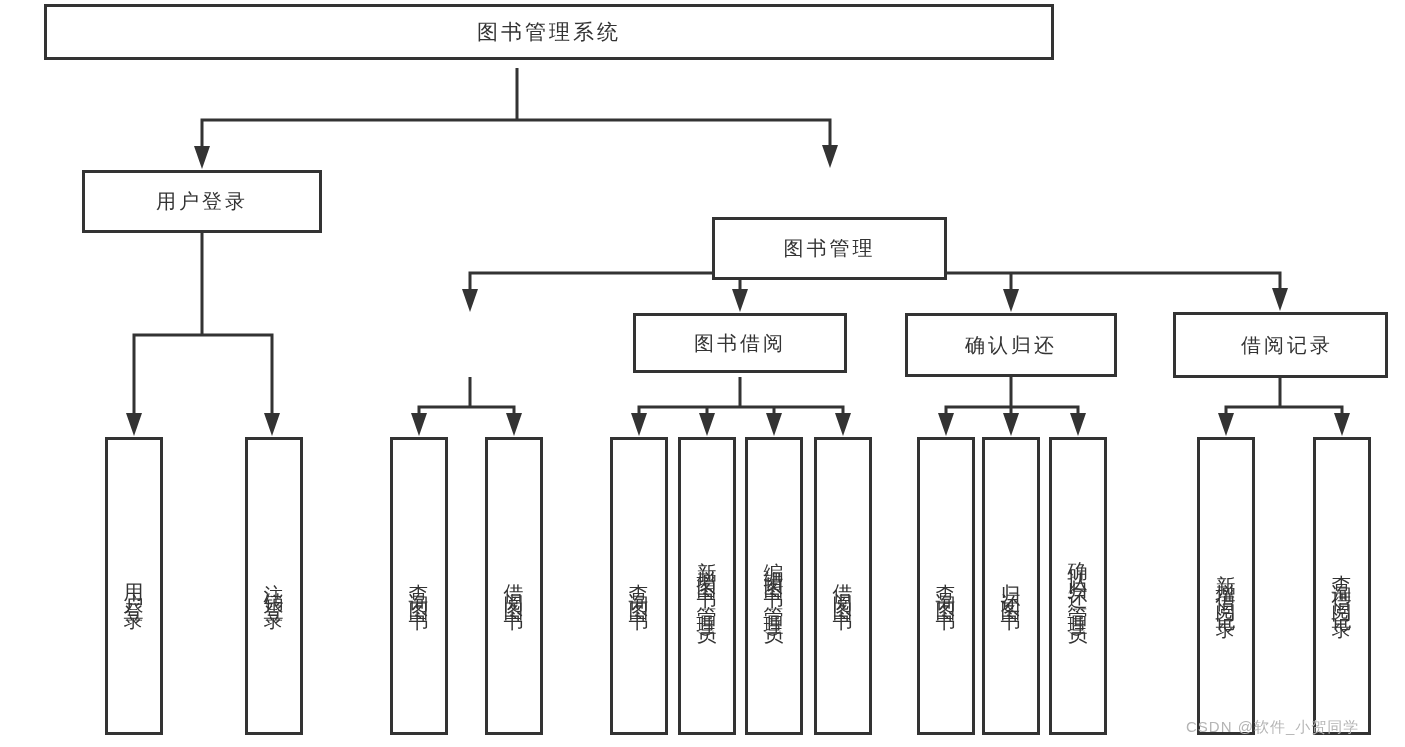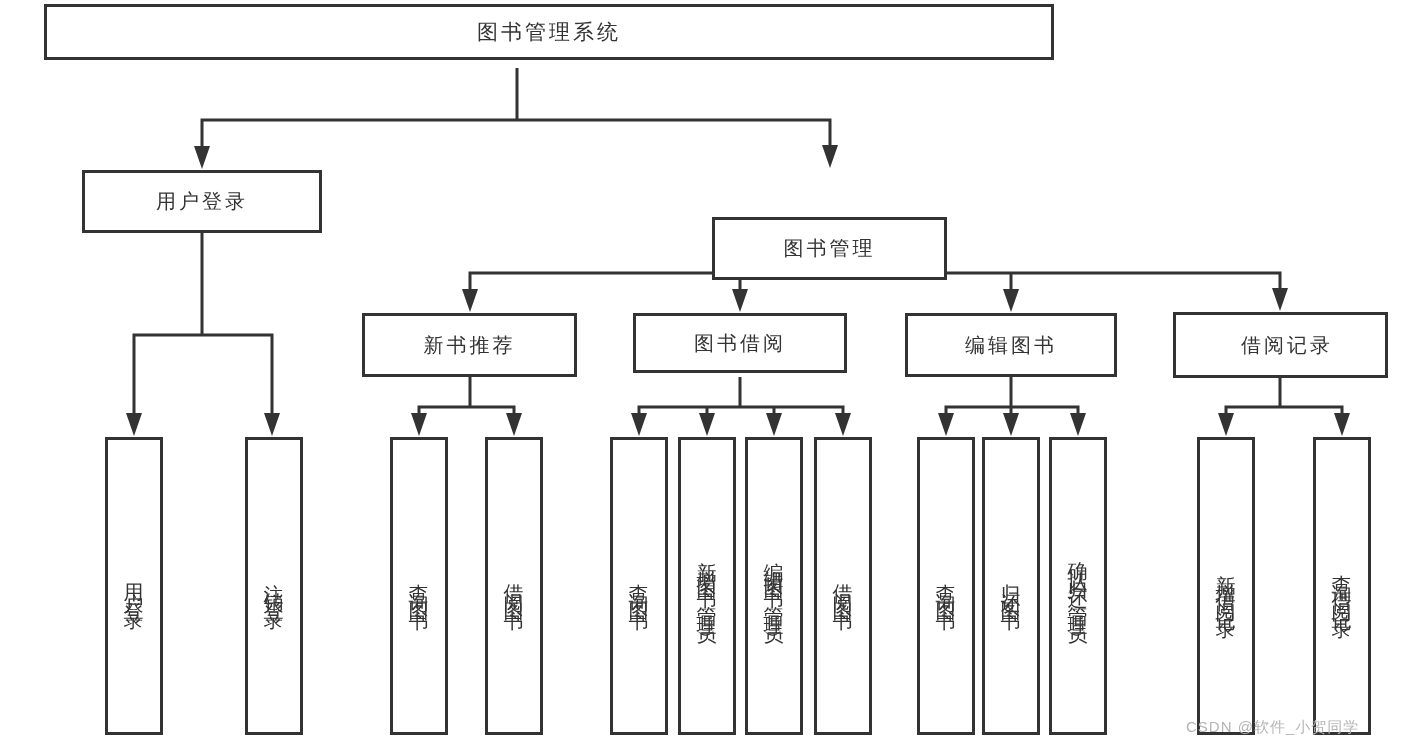--- a/index.html
+++ b/index.html
@@ -120,23 +120,22 @@
       <polygon points="1218,413 1234,413 1226,436"></polygon>
       <polygon points="1334,413 1350,413 1342,436"></polygon>
     </g>
   </svg>
 
   <div class="node lvl1">图书管理系统</div>
 
   <div class="node lvl2-a">用户登录</div>
   <div class="node lvl2-b">图书管理</div>
 
-  <div class="node lvl3-a">新书推荐</div>
   <div class="node lvl3-b">图书借阅</div>
-  <div class="node lvl3-c">编辑图书</div>
+  <div class="node lvl3-c">确认归还</div>
   <div class="node lvl3-d">借阅记录</div>
 
   <div class="node leaf p1">用户登录</div>
   <div class="node leaf p2">注销登录</div>
 
   <div class="node leaf p3">查询图书</div>
   <div class="node leaf p4">借阅图书</div>
 
   <div class="node leaf p5">查询图书</div>
   <div class="node leaf p6">新增图书（管理员）</div>

